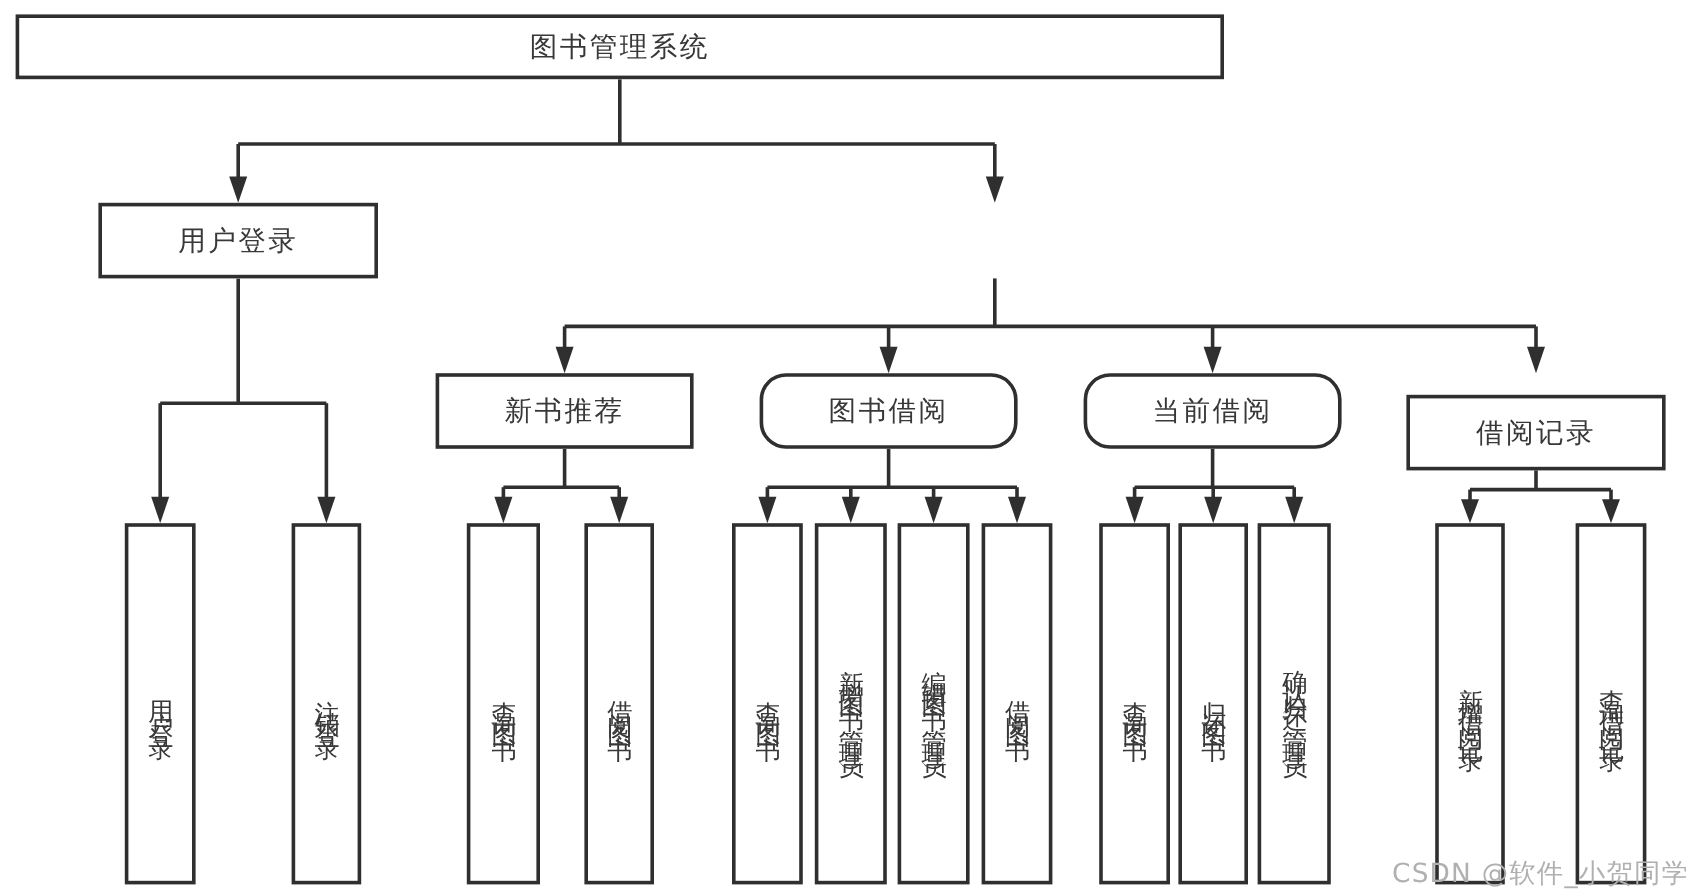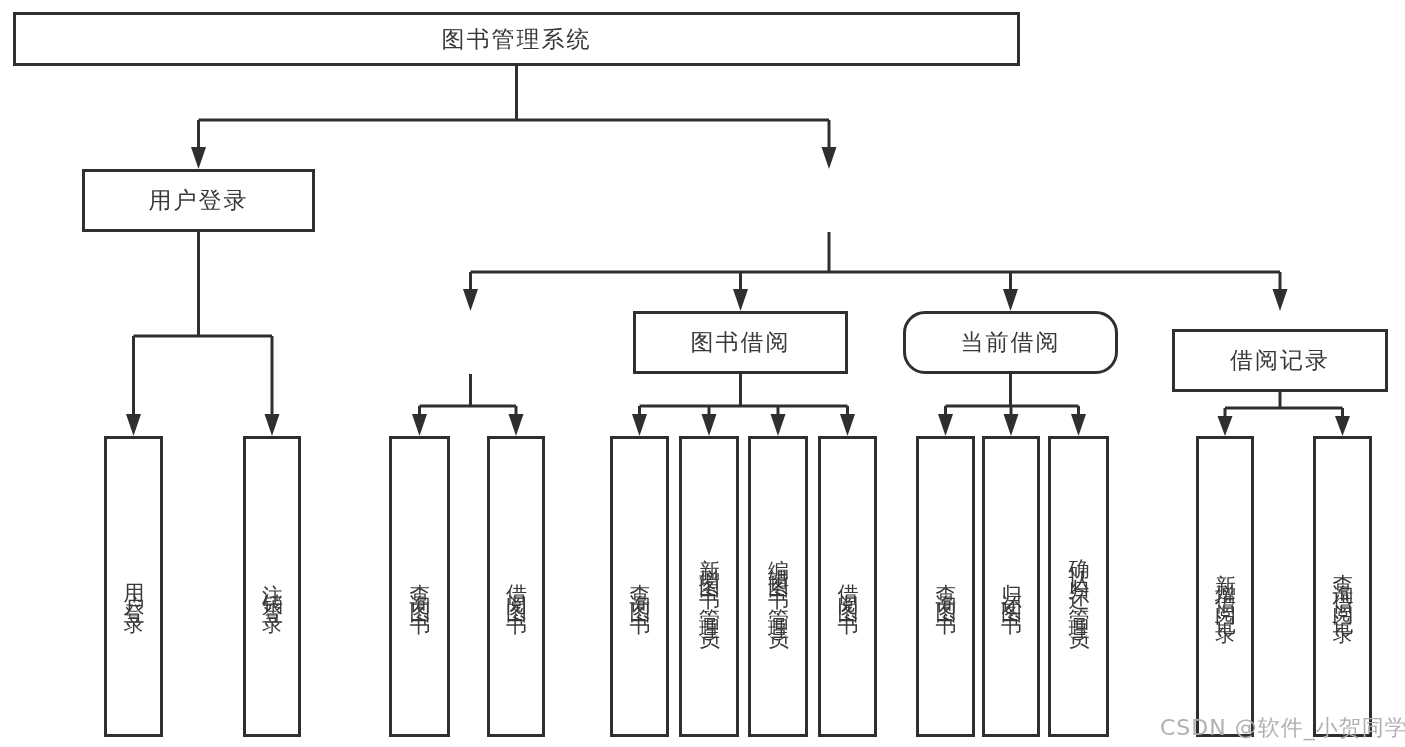--- a/index.html
+++ b/index.html
@@ -124,21 +124,24 @@
   </svg>
 
   <div class="box" style="left:13px; top:12px; width:1007px; height:54px;">
     <span class="hlabel">图书管理系统</span>
   </div>
 
   <div class="box" style="left:82px; top:169px; width:233px; height:63px;">
     <span class="hlabel">用户登录</span>
   </div>
 
-  <div class="box" style="left:633px; top:311px; width:215px; height:63px;">
+  <div class="box" style="left:363px; top:311px; width:215px; height:63px;">
+    <span class="hlabel">新书推荐</span>
+  </div>
+  <div class="box" style="left:633px; top:311px; width:215px; height:63px;border-radius:22px;">
     <span class="hlabel">图书借阅</span>
   </div>
   <div class="box" style="left:903px; top:311px; width:215px; height:63px;border-radius:22px;">
     <span class="hlabel">当前借阅</span>
   </div>
   <div class="box" style="left:1172px; top:329px; width:216px; height:63px;">
     <span class="hlabel">借阅记录</span>
   </div>
 
   <div class="box vbox" style="left:104px; width:59px;">

